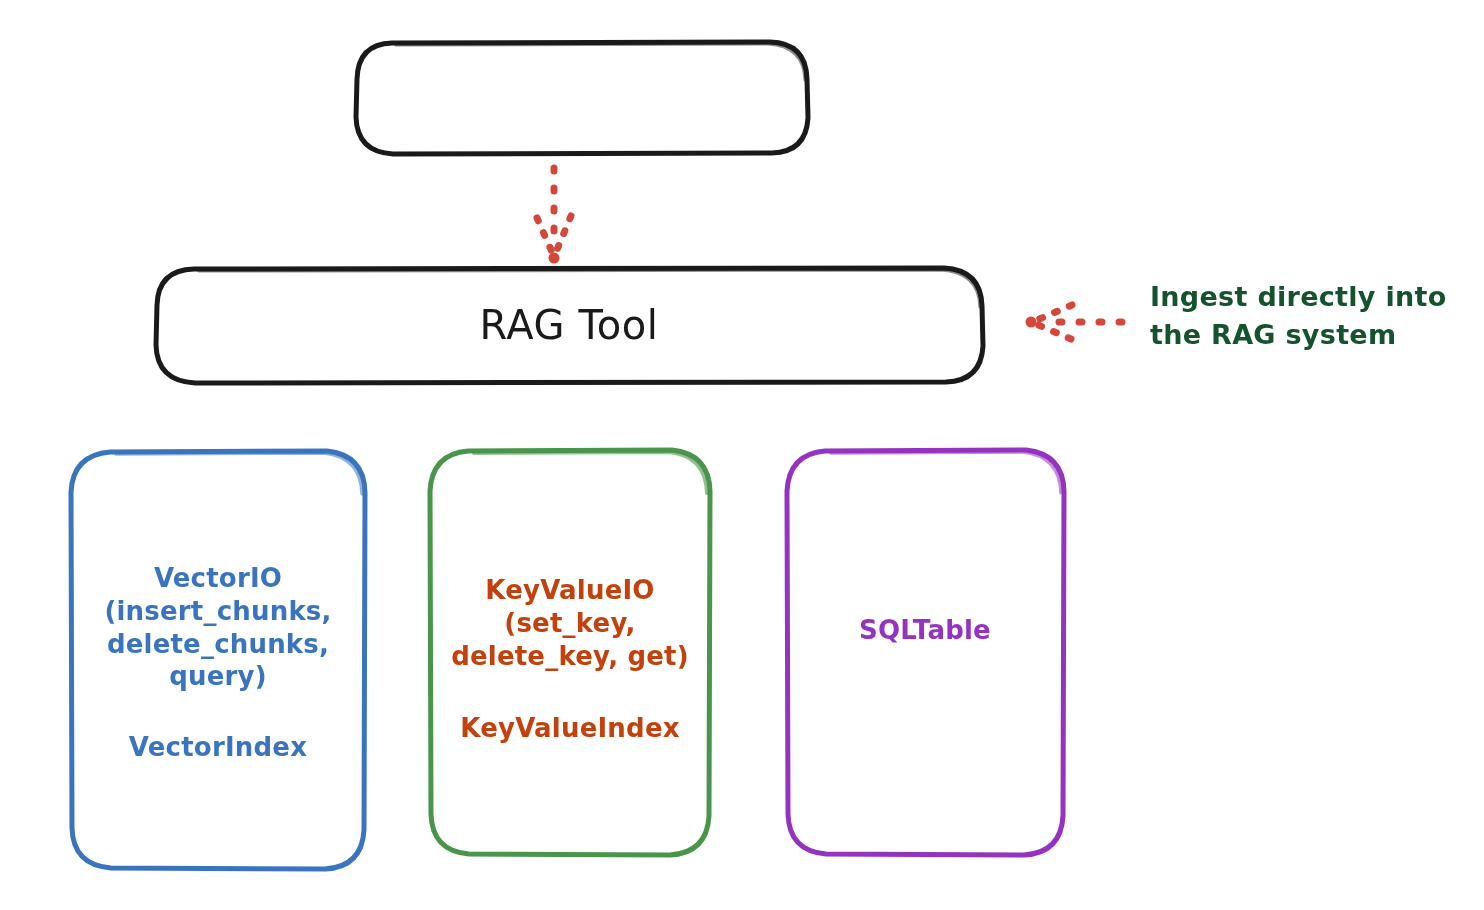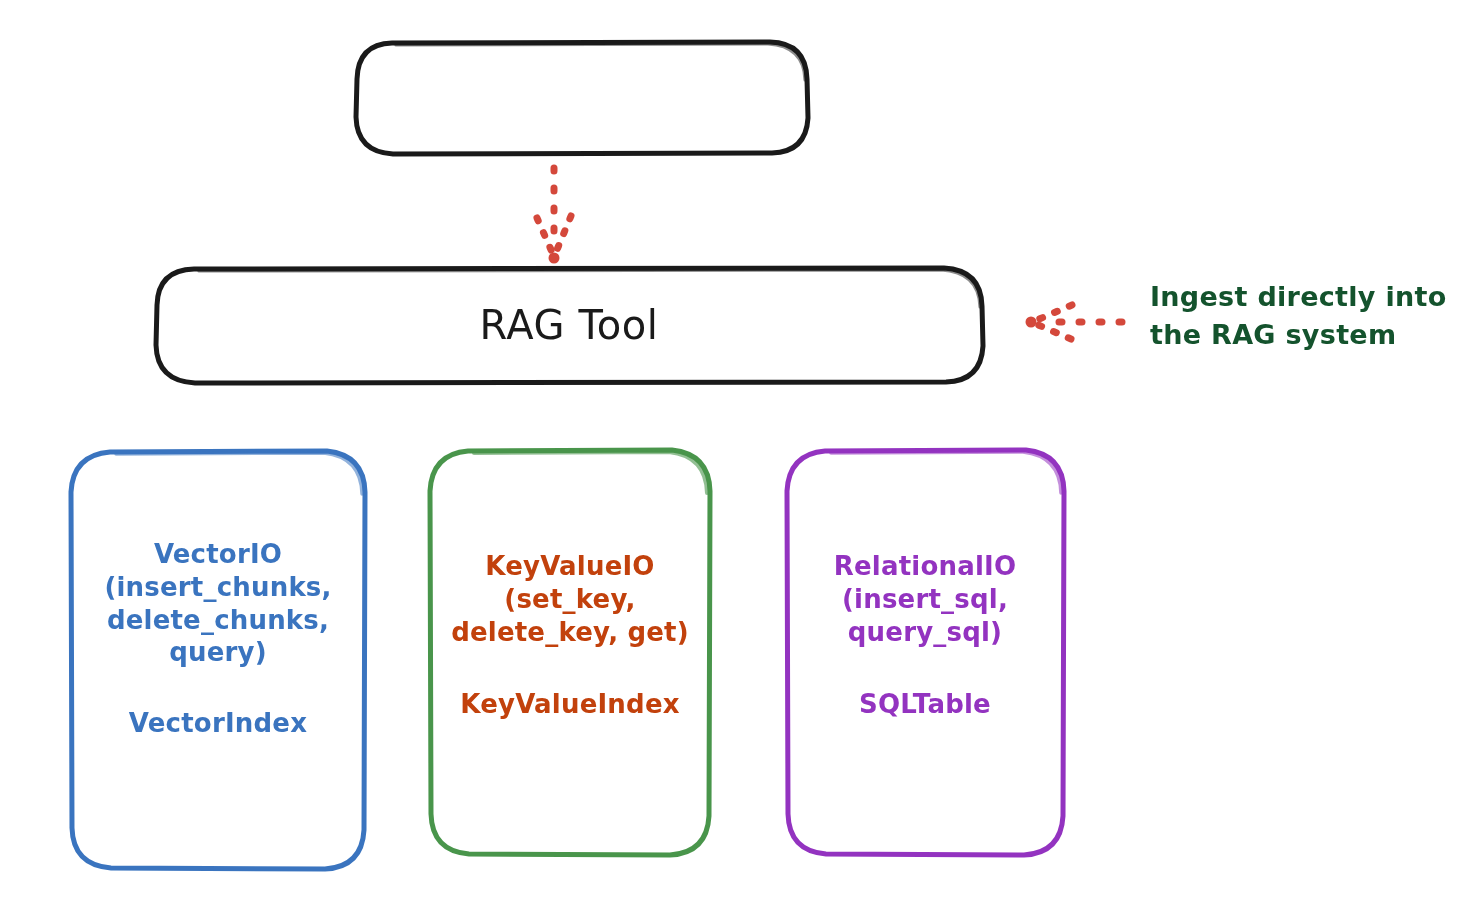--- a/index.html
+++ b/index.html
@@ -62,20 +62,21 @@
     font-weight: 500;
     color: #1a1a1a;
     letter-spacing: 0.6px;
   }
 
   .store-label {
     align-items: center;
     justify-content: flex-start;
     font-size: 26px;
     font-weight: 600;
+    margin-top: 24px;
   }
   .store-label .api-block { display: block; }
   .store-label .index-block { display: block; }
 
   .vector-label {
     left: 72px;
     top: 450px;
     width: 292px;
     height: 420px;
     color: #3a74bf;
@@ -175,22 +176,19 @@
   </div>
 
   <div class="node-label store-label kv-label">
     <span class="api-block">KeyValueIO
 (set_key,
 delete_key, get)</span>
     <span class="index-block">KeyValueIndex</span>
   </div>
 
   <div class="node-label store-label rel-label">
-    <span class="api-block">RelationalIO
-(insert_sql,
-query_sql)</span>
     <span class="index-block">SQLTable</span>
   </div>
 
   <div class="annotation">Ingest directly into
 the RAG system</div>
 
 </div>
 
 </body></html>

